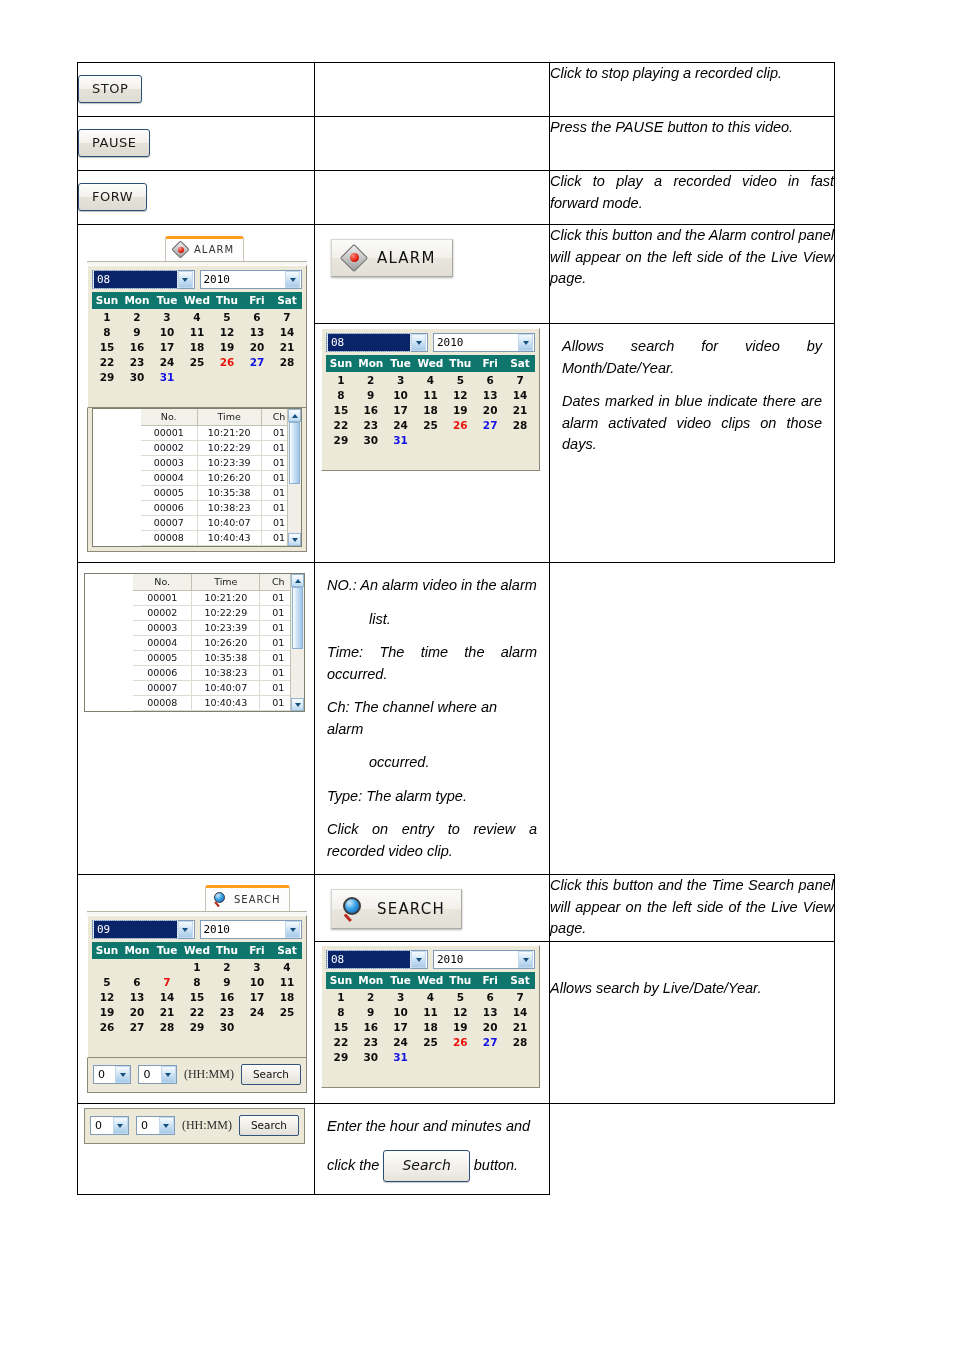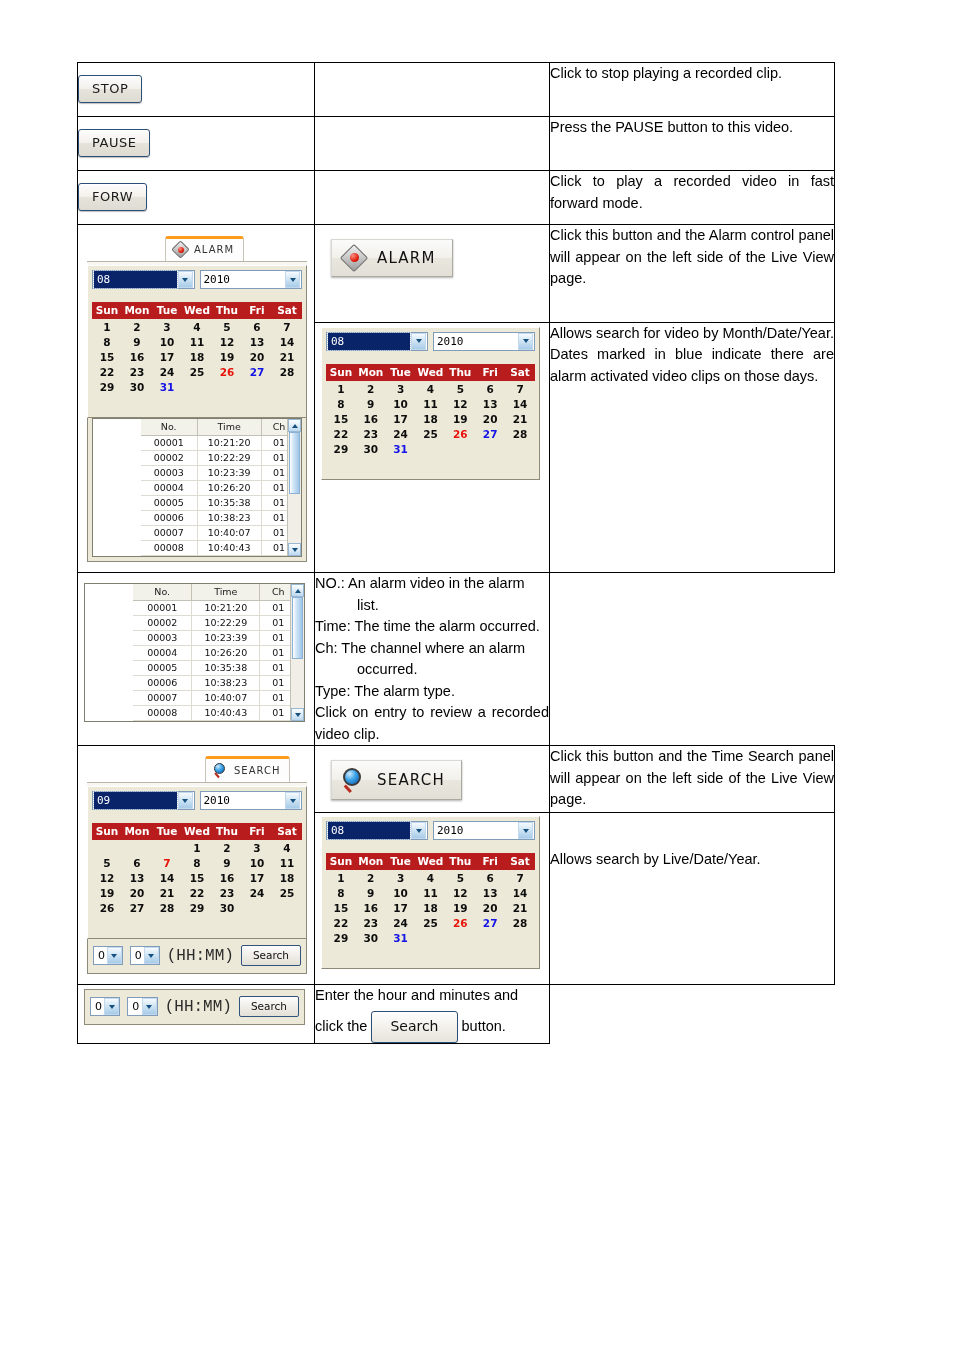--- a/index.html
+++ b/index.html
@@ -28,22 +28,23 @@
   .col-c { width: 285px; }
 
   
   .desc {
     font-size: 14.5px;
     line-height: 21.5px;
     color: #000;
     padding: 3px 4px 3px 5px;
     text-align: justify;
     text-justify: inter-word;
-  }
-  .desc p { margin: 0; }
+    font-style: italic;
+  }
+  .desc p { margin: 12px; }
   .desc .indent { padding-left: 42px; text-align: left; }
   .desc .noj { text-align: left; }
 
   
   .winbtn {
     display: inline-block;
     font-family: "DejaVu Sans", sans-serif;
     font-size: 13px;
     letter-spacing: 0.5px;
     color: #1a1a1a;
@@ -133,21 +134,21 @@
   .tabline { border-top: 1px solid #b9b5a8; height: 4px; background:#f7f6f2; }
 
   
   .calbox {
     background: #ece9d8;
     border: 1px solid #8e8a7a;
     border-top-color: #ffffff;
     border-left-color: #ffffff;
     padding: 4px 4px 5px;
   }
-  .calhdr { display: flex; gap: 5px; margin-bottom: 13px; }
+  .calhdr { display: flex; gap: 5px; margin-bottom: 3px; }
   .combo {
     position: relative;
     display: flex; align-items: center;
     height: 19px;
     border: 1px solid #7f9db9;
     background: #fff;
     flex: 1 1 50%;
   }
   .combo .val {
     flex: 1 1 auto;
@@ -172,21 +173,21 @@
     display: flex; align-items: center; justify-content: center;
   }
   .combo .arrow i {
     display: block; width: 0; height: 0;
     border-left: 3.5px solid transparent;
     border-right: 3.5px solid transparent;
     border-top: 4px solid #16507f;
   }
   table.cal { width: 100%; border-collapse: collapse; table-layout: fixed; }
   table.cal th {
-    background: #b91c1c;
+    background: #0f766e;
     color: #ffffff;
     font-family: "DejaVu Sans", sans-serif;
     font-size: 10.5px;
     font-weight: bold;
     padding: 2px 0 3px;
     text-align: center;
     letter-spacing: 0;
   }
   table.cal td {
     font-family: "DejaVu Sans", sans-serif;
@@ -272,22 +273,22 @@
   .tcombo {
     display: flex; align-items: center;
     width: 60px; height: 19px;
     border: 1px solid #7f9db9; background: #fff;
   }
   .tcombo .val {
     flex: 1 1 auto; font-family: "DejaVu Sans", sans-serif;
     font-size: 11px; padding-left: 4px; color: #000;
   }
   .hhmm {
-    font-family: Liberation Mono, monospace;
-    font-size: 16px; color: #2b2b2b; white-space: nowrap;
+    font-family: Liberation Serif, serif;
+    font-size: 12px; color: #2b2b2b; white-space: nowrap;
   }
   .smallbtn {
     font-family: "DejaVu Sans", sans-serif;
     font-size: 10.5px;
     color: #111;
     background: linear-gradient(to bottom,#fdfdfd,#f0eee8 50%,#e3e0d7);
     border: 1px solid #31537c;
     border-radius: 2px;
     padding: 3px 11px 4px;
     white-space: nowrap;

